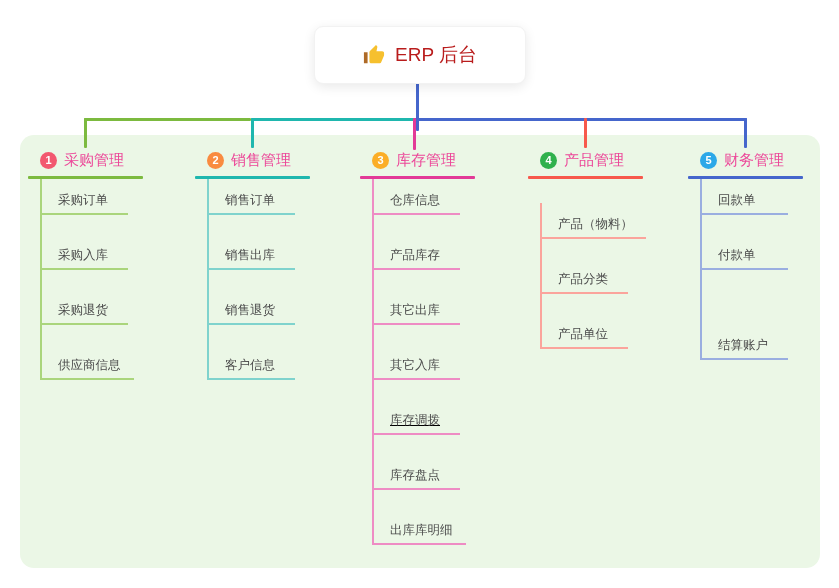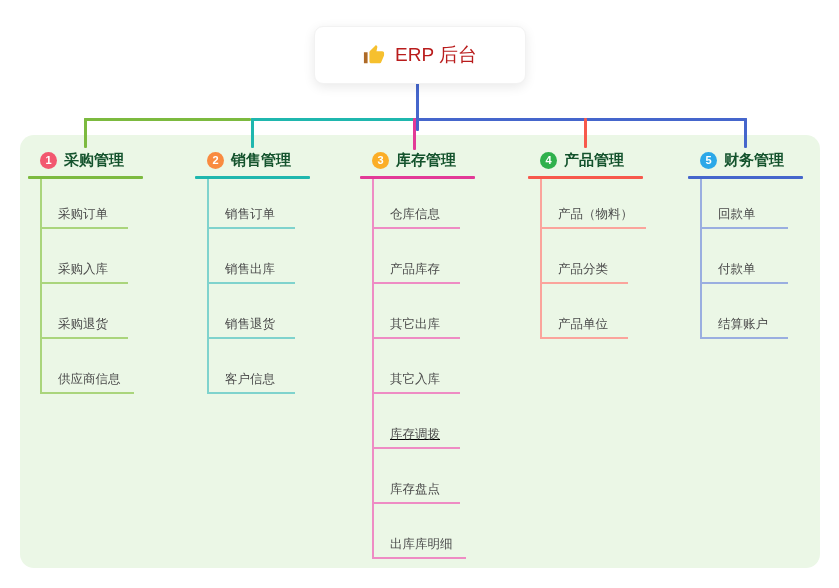--- a/index.html
+++ b/index.html
@@ -24,29 +24,29 @@
   .branch-col{position:absolute;top:135px;z-index:1;}
   .branch-title{
     display:flex;align-items:center;gap:7px;padding-left:12px;
     margin-top:14px;height:22px;
   }
   .badge{
     width:17px;height:17px;border-radius:50%;flex:0 0 17px;
     color:#fff;font-size:11px;font-weight:bold;line-height:1;
     display:flex;align-items:center;justify-content:center;
   }
-  .branch-label{font-size:15px;font-weight:700;color:#14532d;white-space:nowrap;}
+  .branch-label{font-size:15px;font-weight:400;color:#ec4899;white-space:nowrap;}
   .branch-underline{width:115px;height:3px;margin-top:5px;border-radius:1px;}
   .children{margin-left:12px;border-left:2px solid;}
   .child{
     height:55px;box-sizing:border-box;width:max-content;min-width:86px;
     display:flex;align-items:flex-end;border-bottom:2px solid;
     padding:0 13px 0 16px;cursor:default;
   }
-  .child:first-child{height:50px;}
+  .child:first-child{height:36px;}
   .child span{
     font-size:12.5px;color:#4B4B4B;margin-bottom:5px;
     white-space:nowrap;line-height:1.1;
   }
 </style>
 </head>
 <body>
 
 <div class="stage">
 
@@ -145,21 +145,21 @@
             <span>出库库明细</span>
           </div>
         </div>
       </div>
       <div class="branch-col" style="left: 528px;">
         <div class="branch-title">
           <span class="badge" style="background: rgb(47, 177, 76);">4</span>
           <span class="branch-label">产品管理</span>
         </div>
         <div class="branch-underline" style="background: rgb(247, 89, 76);"></div>
-        <div class="children" style="border-color: rgb(251, 164, 156);">
+        <div class="children" style="border-color: rgb(251, 164, 156); margin-top: 24px;">
           <div class="child" style="border-color: rgb(251, 164, 156);">
             <span>产品（物料）</span>
           </div>
           <div class="child" style="border-color: rgb(251, 164, 156);">
             <span>产品分类</span>
           </div>
           <div class="child" style="border-color: rgb(251, 164, 156);">
             <span>产品单位</span>
           </div>
         </div>
@@ -170,20 +170,20 @@
           <span class="branch-label">财务管理</span>
         </div>
         <div class="branch-underline" style="background: rgb(69, 102, 204);"></div>
         <div class="children" style="border-color: rgb(154, 174, 224);">
           <div class="child" style="border-color: rgb(154, 174, 224);">
             <span>回款单</span>
           </div>
           <div class="child" style="border-color: rgb(154, 174, 224);">
             <span>付款单</span>
           </div>
-          <div class="child" style="border-color: rgb(154, 174, 224);">
+          <div class="child" style="border-color: rgb(154, 174, 224); margin-top: 35px;">
             <span>结算账户</span>
           </div>
         </div>
       </div>
     </div>
 
 </div>
 
 </body></html>

